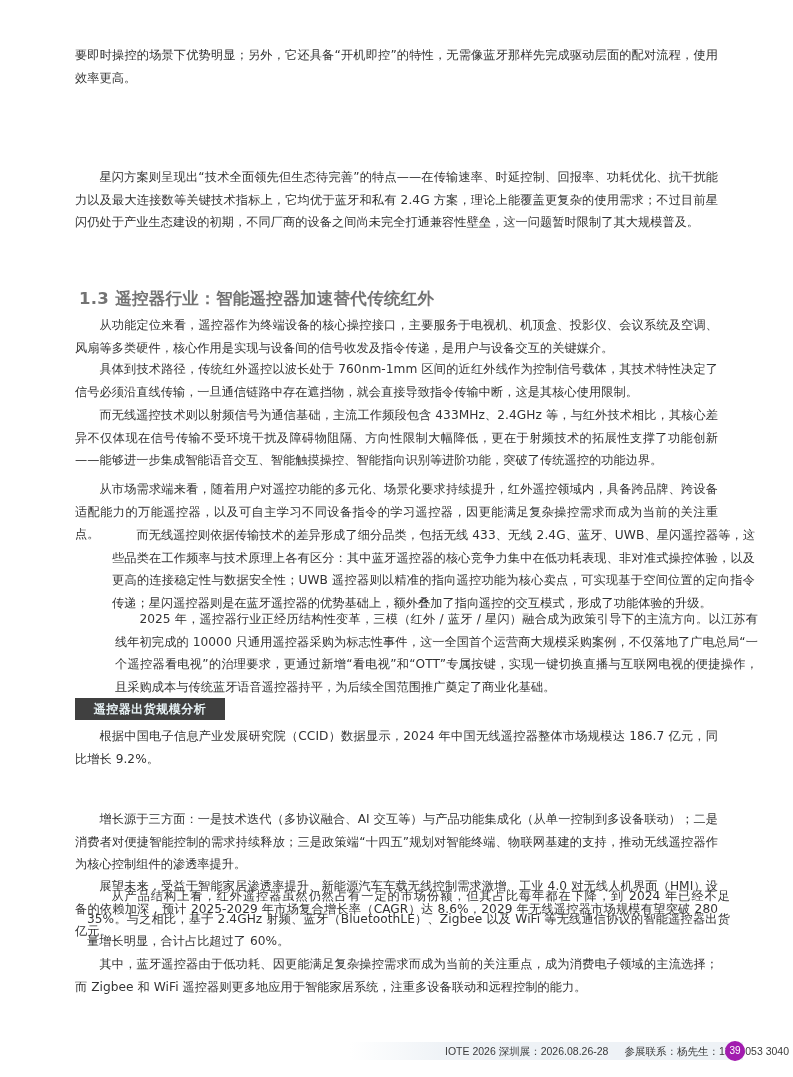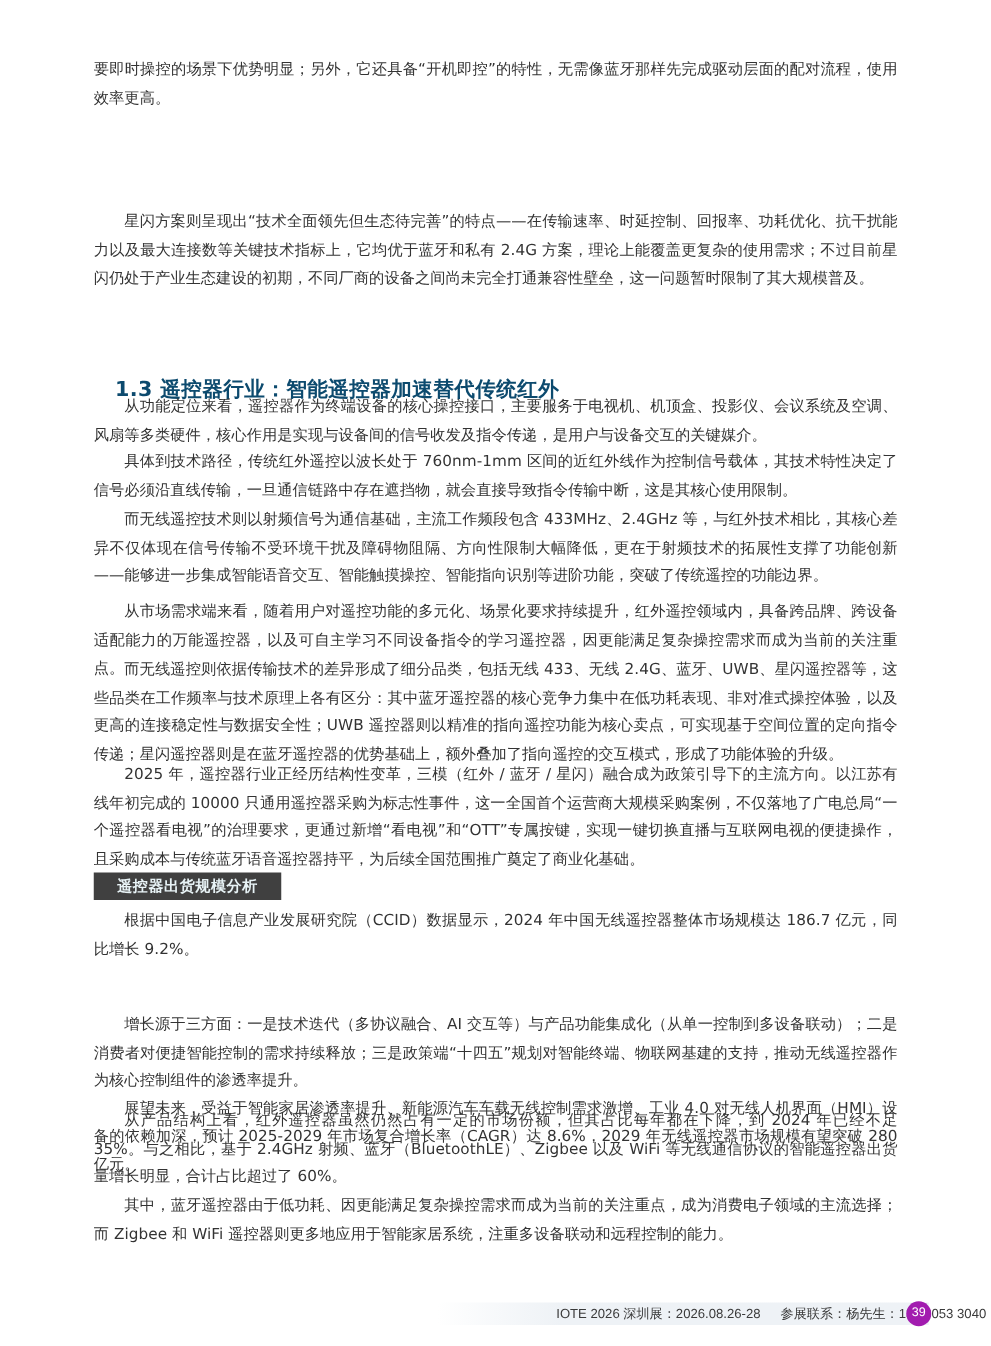--- a/index.html
+++ b/index.html
@@ -39,23 +39,23 @@
   }
   .para.noindent {
     text-indent: 0;
   }
   .section-title {
     position: absolute;
     left: 75px;
     top: 284px;
     font-size: 16.5px;
     font-weight: bold;
-    color: #0c4a6e;
+    color: #737373;
     letter-spacing: 0.3px;
-    margin: 17px;
+    margin: 4px;
   }
   .label-box {
     position: absolute;
     left: 75px;
     top: 698px;
     width: 150px;
     height: 22px;
     background: #404040;
     color: #e8f3f6;
     font-size: 12px;
@@ -120,39 +120,39 @@
   </div>
   <div class="content" style="top:358px;">
     <p class="para">具体到技术路径，传统红外遥控以波长处于 760nm-1mm 区间的近红外线作为控制信号载体，其技术特性决定了信号必须沿直线传输，一旦通信链路中存在遮挡物，就会直接导致指令传输中断，这是其核心使用限制。</p>
   </div>
   <div class="content" style="top:404px;">
     <p class="para">而无线遥控技术则以射频信号为通信基础，主流工作频段包含 433MHz、2.4GHz 等，与红外技术相比，其核心差异不仅体现在信号传输不受环境干扰及障碍物阻隔、方向性限制大幅降低，更在于射频技术的拓展性支撑了功能创新——能够进一步集成智能语音交互、智能触摸操控、智能指向识别等进阶功能，突破了传统遥控的功能边界。</p>
   </div>
   <div class="content" style="top:478px;">
     <p class="para">从市场需求端来看，随着用户对遥控功能的多元化、场景化要求持续提升，红外遥控领域内，具备跨品牌、跨设备适配能力的万能遥控器，以及可自主学习不同设备指令的学习遥控器，因更能满足复杂操控需求而成为当前的关注重点。</p>
   </div>
-  <div class="content" style="top:524px;">
+  <div class="content" style="top:524px;margin-left:37px;">
     <p class="para">而无线遥控则依据传输技术的差异形成了细分品类，包括无线 433、无线 2.4G、蓝牙、UWB、星闪遥控器等，这些品类在工作频率与技术原理上各有区分：其中蓝牙遥控器的核心竞争力集中在低功耗表现、非对准式操控体验，以及更高的连接稳定性与数据安全性；UWB 遥控器则以精准的指向遥控功能为核心卖点，可实现基于空间位置的定向指令传递；星闪遥控器则是在蓝牙遥控器的优势基础上，额外叠加了指向遥控的交互模式，形成了功能体验的升级。</p>
   </div>
-  <div class="content" style="top:608px;">
+  <div class="content" style="top:608px;margin-left:40px;">
     <p class="para">2025 年，遥控器行业正经历结构性变革，三模（红外 / 蓝牙 / 星闪）融合成为政策引导下的主流方向。以江苏有线年初完成的 10000 只通用遥控器采购为标志性事件，这一全国首个运营商大规模采购案例，不仅落地了广电总局“一个遥控器看电视”的治理要求，更通过新增“看电视”和“OTT”专属按键，实现一键切换直播与互联网电视的便捷操作，且采购成本与传统蓝牙语音遥控器持平，为后续全国范围推广奠定了商业化基础。</p>
   </div>
 
   <div class="label-box">遥控器出货规模分析</div>
 
   <div class="content" style="top:725px;">
     <p class="para">根据中国电子信息产业发展研究院（CCID）数据显示，2024 年中国无线遥控器整体市场规模达 186.7 亿元，同比增长 9.2%。</p>
   </div>
   <div class="content" style="top:792px;margin-top:16px;">
     <p class="para">增长源于三方面：一是技术迭代（多协议融合、AI 交互等）与产品功能集成化（从单一控制到多设备联动）；二是消费者对便捷智能控制的需求持续释放；三是政策端“十四五”规划对智能终端、物联网基建的支持，推动无线遥控器作为核心控制组件的渗透率提升。</p>
   </div>
   <div class="content" style="top:875px;">
     <p class="para">展望未来，受益于智能家居渗透率提升、新能源汽车车载无线控制需求激增、工业 4.0 对无线人机界面（HMI）设备的依赖加深，预计 2025-2029 年市场复合增长率（CAGR）达 8.6%，2029 年无线遥控器市场规模有望突破 280 亿元。</p>
   </div>
-  <div class="content" style="top:885px;">
+  <div class="content" style="top:885px;margin-left:12px;">
     <p class="para">从产品结构上看，红外遥控器虽然仍然占有一定的市场份额，但其占比每年都在下降，到 2024 年已经不足 35%。与之相比，基于 2.4GHz 射频、蓝牙（BluetoothLE）、Zigbee 以及 WiFi 等无线通信协议的智能遥控器出货量增长明显，合计占比超过了 60%。</p>
   </div>
   <div class="content" style="top:953px;">
     <p class="para">其中，蓝牙遥控器由于低功耗、因更能满足复杂操控需求而成为当前的关注重点，成为消费电子领域的主流选择；而 Zigbee 和 WiFi 遥控器则更多地应用于智能家居系统，注重多设备联动和远程控制的能力。</p>
   </div>
 
   <div class="footer"></div>
   <div class="footer-text">
     <span>IOTE 2026 深圳展：2026.08.26-28</span><span class="gap"></span><span>参展联系：杨先生：135 3053 3040</span>
   </div>

